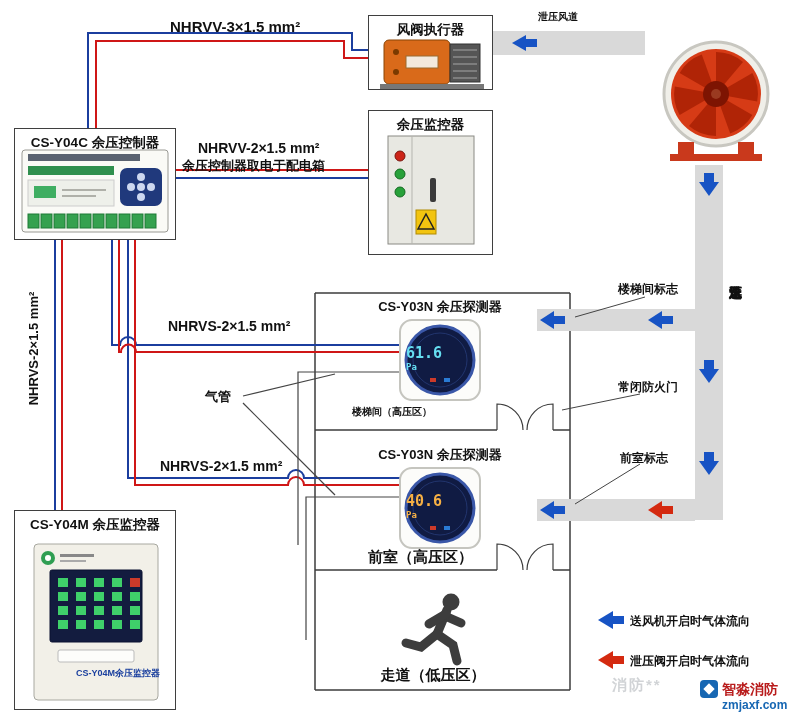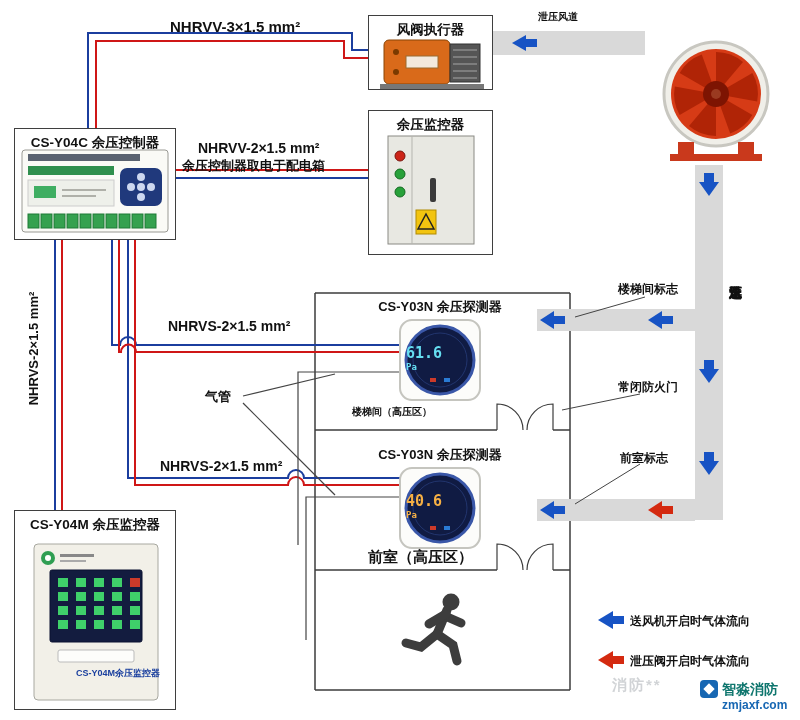--- a/index.html
+++ b/index.html
@@ -269,31 +269,32 @@
 
   <div class="lbl" style="left:618px;top:281px;font-size:12px;">楼梯间标志</div>
   <div class="lbl" style="left:618px;top:379px;font-size:12px;">常闭防火门</div>
   <div class="lbl" style="left:620px;top:450px;font-size:12px;">前室标志</div>
 
   <div class="lbl" style="left:355px;top:298px;width:170px;text-align:center;font-size:13px;">CS-Y03N 余压探测器</div>
   <div class="lbl" style="left:355px;top:446px;width:170px;text-align:center;font-size:13px;">CS-Y03N 余压探测器</div>
 
   <div class="lbl" style="left:352px;top:405px;font-size:10px;">楼梯间（高压区）</div>
   <div class="lbl" style="left:368px;top:548px;font-size:15px;">前室（高压区）</div>
+  <div class="lbl" style="left:363px;top:666px;width:140px;text-align:center;font-size:15px;">走道（低压区）</div>
 
   <div class="det-val" style="left:406px;top:344px;width:68px;font-size:15px;color:#66dff2;">61.6</div>
   <div class="det-val" style="left:406px;top:362px;width:68px;font-size:9px;color:#66dff2;">Pa</div>
   <div class="det-val" style="left:406px;top:492px;width:68px;font-size:15px;color:#f6b044;">40.6</div>
   <div class="det-val" style="left:406px;top:510px;width:68px;font-size:9px;color:#f6b044;">Pa</div>
 
   <div class="lbl" style="left:34px;top:667px;width:144px;text-align:center;font-size:9px;color:#1a3f9e;margin-left:12px;">CS-Y04M余压监控器</div>
 
   <div class="lbl" style="left:630px;top:613px;font-size:12px;">送风机开启时气体流向</div>
   <div class="lbl" style="left:630px;top:653px;font-size:12px;">泄压阀开启时气体流向</div>
 
   <div class="faint" style="left:612px;top:676px;">消防**</div>
   <div class="wm-logo" style="left:700px;top:680px;">
       <div class="inner"></div>
     </div>
-  <div class="lbl" style="left:722px;top:681px;font-size:14px;color:#0f766e;">智淼消防</div>
+  <div class="lbl" style="left:722px;top:681px;font-size:14px;color:#b91c1c;">智淼消防</div>
   <div class="lbl" style="left:722px;top:698px;font-size:12px;color:#1767b3;">zmjaxf.com</div>
 
 </div>
 
 </body></html>

